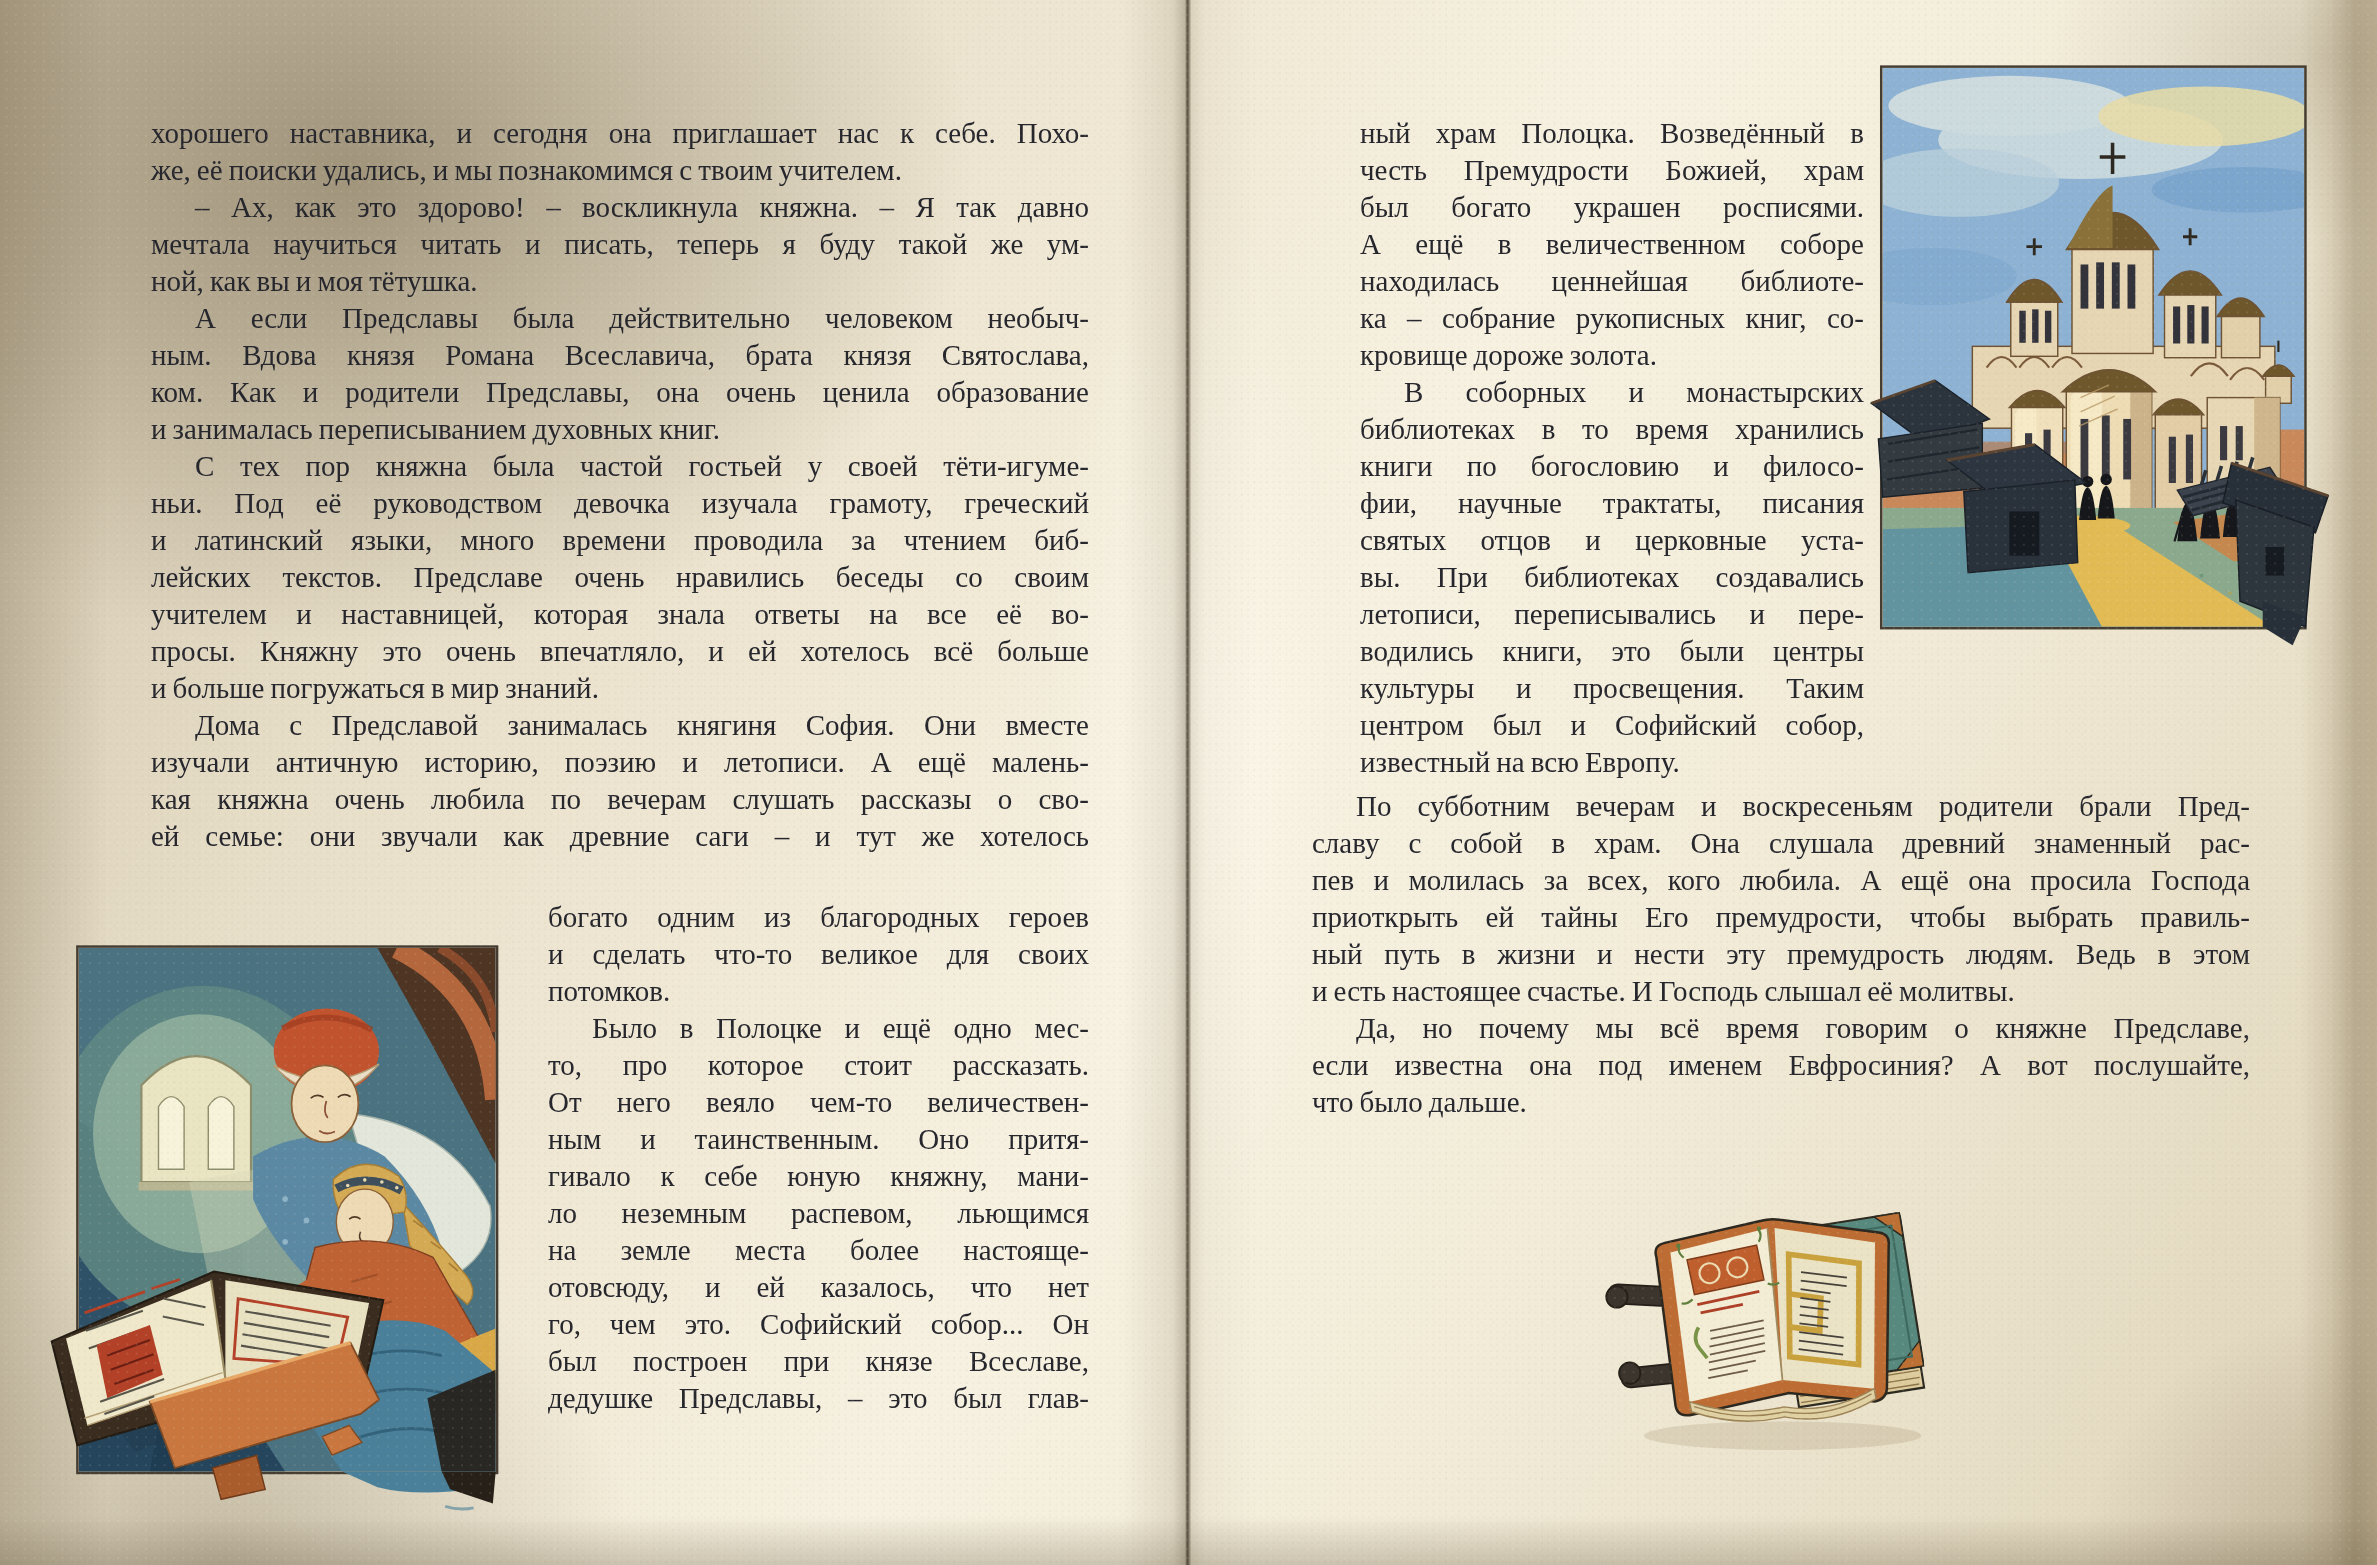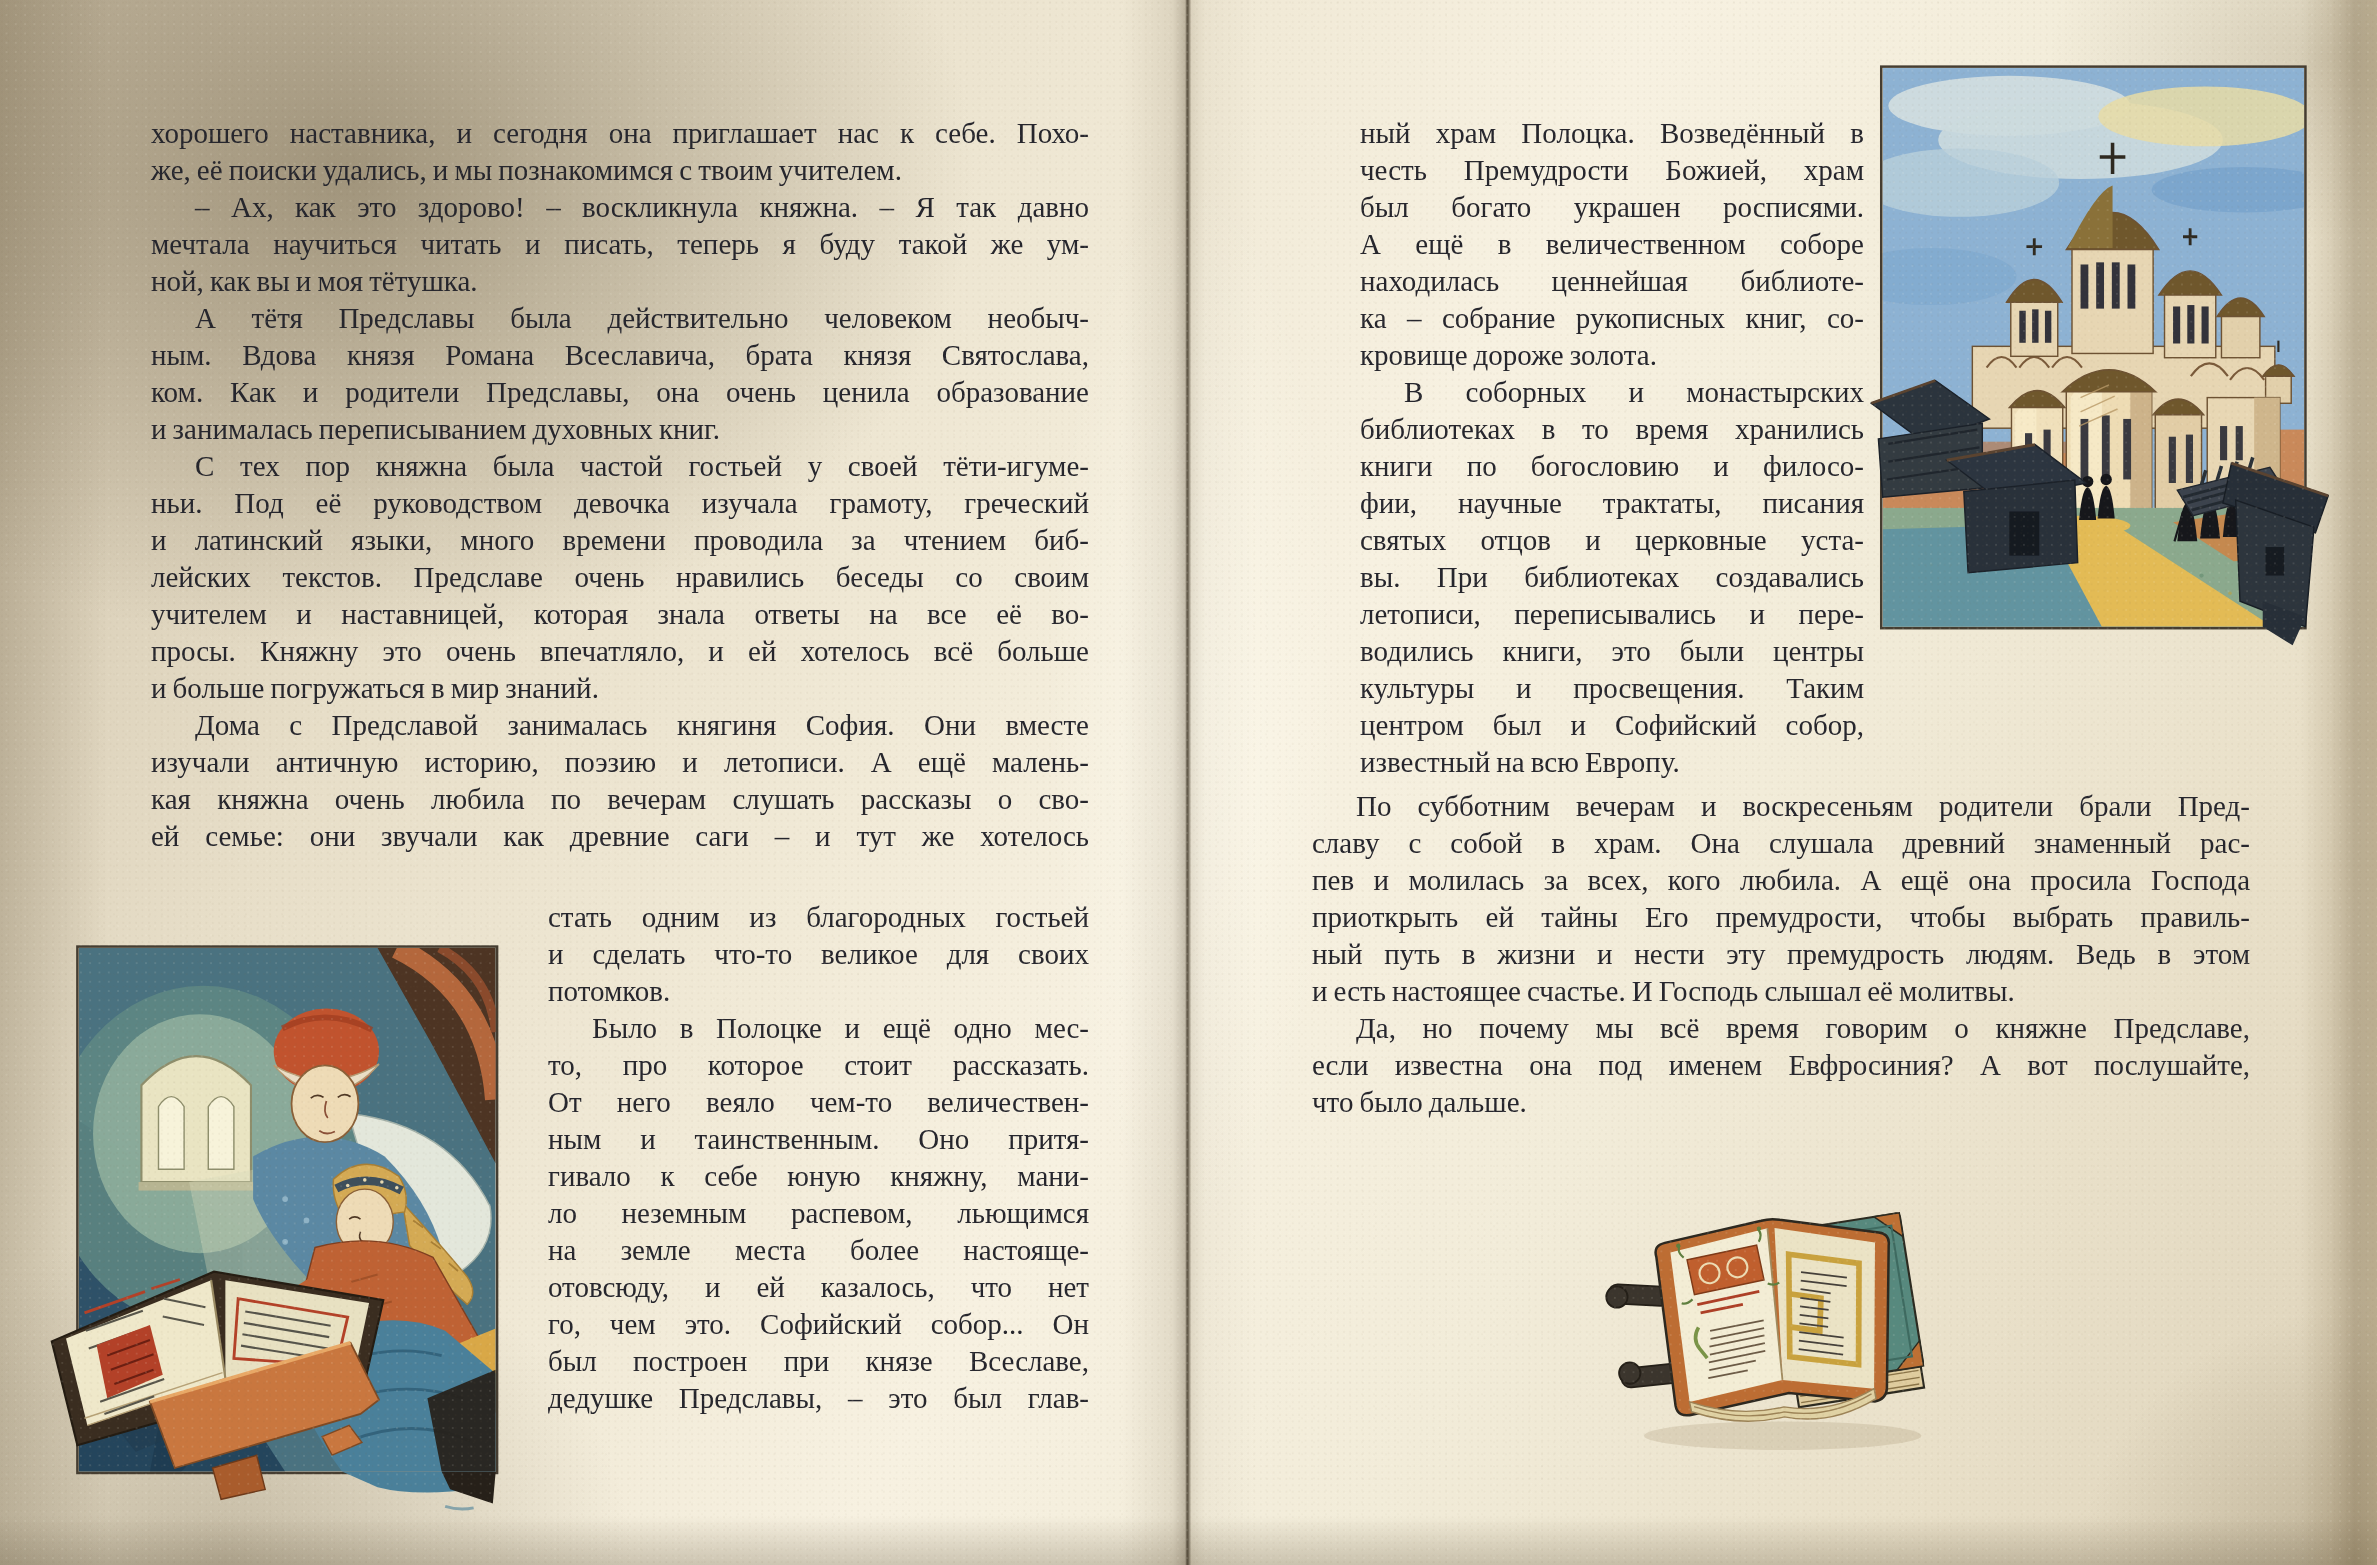--- a/index.html
+++ b/index.html
@@ -49,38 +49,38 @@
   <div class="v gutter-glow"></div>
   <div class="v gutter-shadow"></div>
   <div class="v edge-right"></div>
 
   <div class="txt" style="left:151px;top:115px;width:938px;">
       <div class="tl">хорошего наставника, и сегодня она приглашает нас к себе. Похо-</div>
       <div class="tl end">же, её поиски удались, и мы познакомимся с твоим учителем.</div>
       <div class="tl ind">– Ах, как это здорово! – воскликнула княжна. – Я так давно</div>
       <div class="tl">мечтала научиться читать и писать, теперь я буду такой же ум-</div>
       <div class="tl end">ной, как вы и моя тётушка.</div>
-      <div class="tl ind">А тётя Предславы была действительно человеком необыч-</div>
+      <div class="tl ind">А если Предславы была действительно человеком необыч-</div>
       <div class="tl">ным. Вдова князя Романа Всеславича, брата князя Святослава,</div>
       <div class="tl">ком. Как и родители Предславы, она очень ценила образование</div>
       <div class="tl end">и занималась переписыванием духовных книг.</div>
       <div class="tl ind">С тех пор княжна была частой гостьей у своей тёти-игуме-</div>
       <div class="tl">ньи. Под её руководством девочка изучала грамоту, греческий</div>
       <div class="tl">и латинский языки, много времени проводила за чтением биб-</div>
       <div class="tl">лейских текстов. Предславе очень нравились беседы со своим</div>
       <div class="tl">учителем и наставницей, которая знала ответы на все её во-</div>
       <div class="tl">просы. Княжну это очень впечатляло, и ей хотелось всё больше</div>
       <div class="tl end">и больше погружаться в мир знаний.</div>
       <div class="tl ind">Дома с Предславой занималась княгиня София. Они вместе</div>
       <div class="tl">изучали античную историю, поэзию и летописи. А ещё малень-</div>
       <div class="tl">кая княжна очень любила по вечерам слушать рассказы о сво-</div>
       <div class="tl">ей семье: они звучали как древние саги – и тут же хотелось</div>
     </div>
   <div class="txt" style="left:548px;top:899px;width:541px;">
-      <div class="tl">стать одним из благородных гостьей</div>
+      <div class="tl">богато одним из благородных героев</div>
       <div class="tl">и сделать что-то великое для своих</div>
       <div class="tl end">потомков.</div>
       <div class="tl ind">Было в Полоцке и ещё одно мес-</div>
       <div class="tl">то, про которое стоит рассказать.</div>
       <div class="tl">От него веяло чем-то величествен-</div>
       <div class="tl">ным и таинственным. Оно притя-</div>
       <div class="tl">гивало к себе юную княжну, мани-</div>
       <div class="tl">ло неземным распевом, льющимся</div>
       <div class="tl">на земле места более настояще-</div>
       <div class="tl">отовсюду, и ей казалось, что нет</div>

